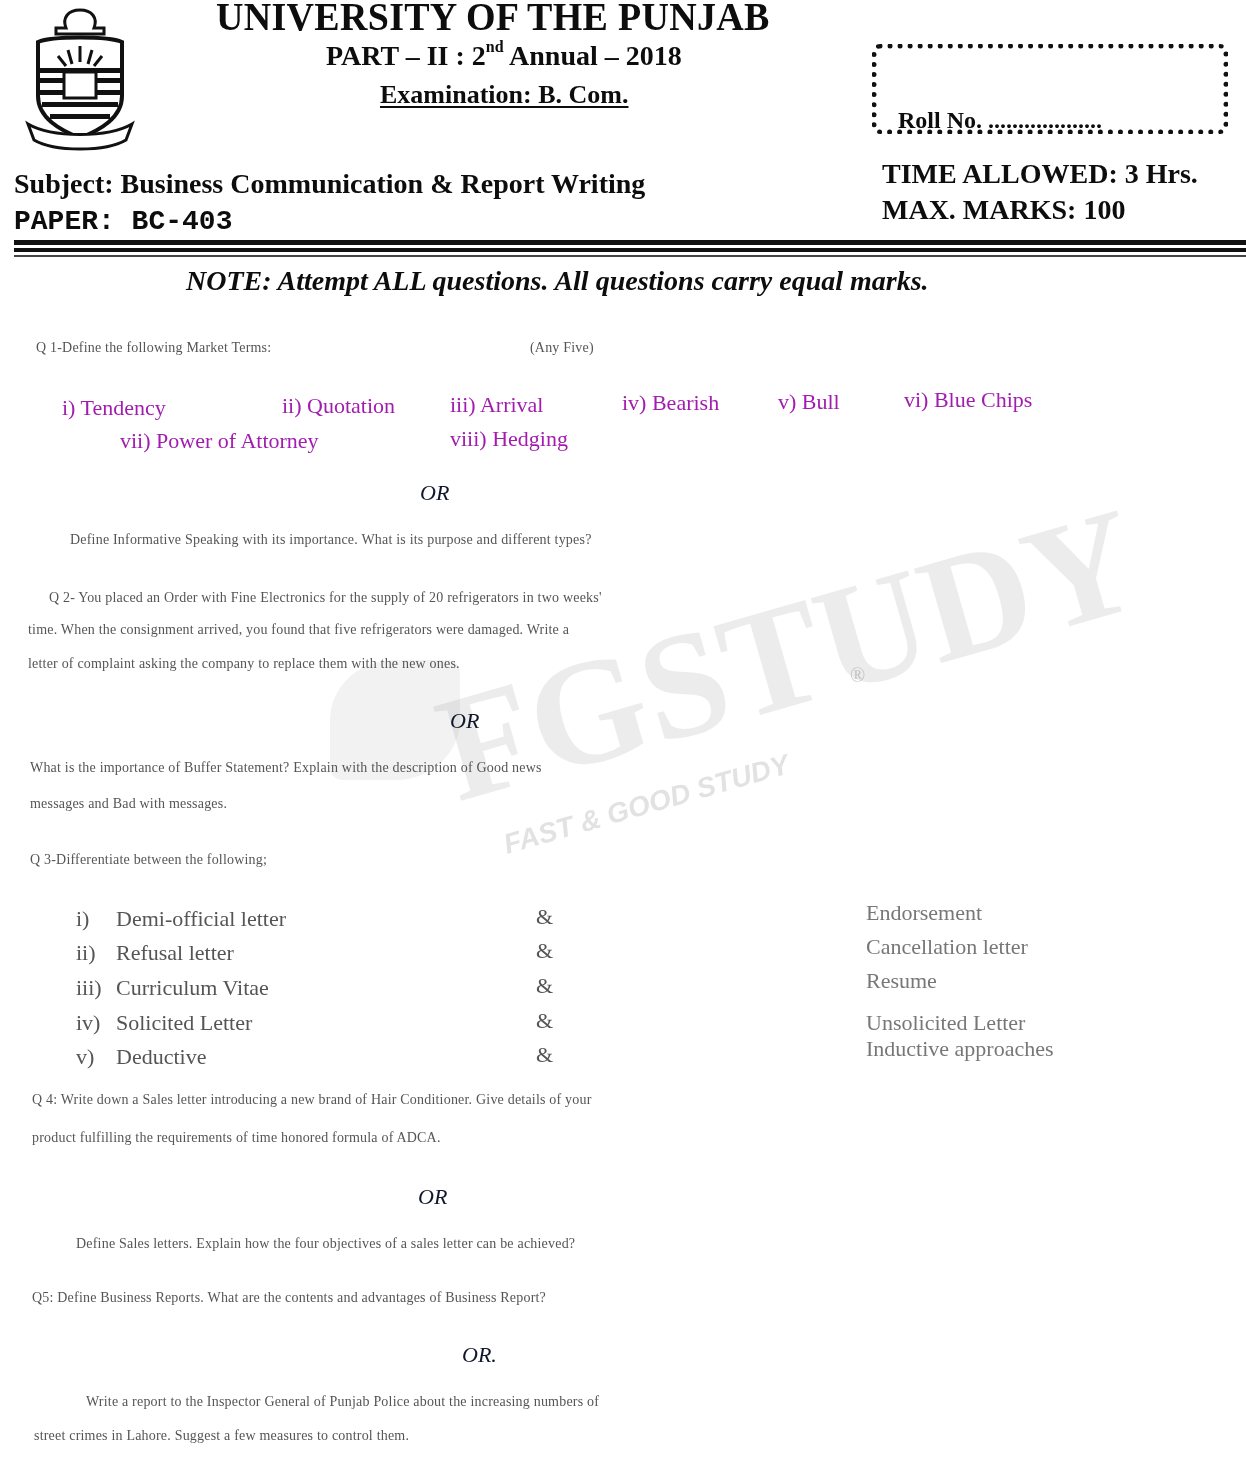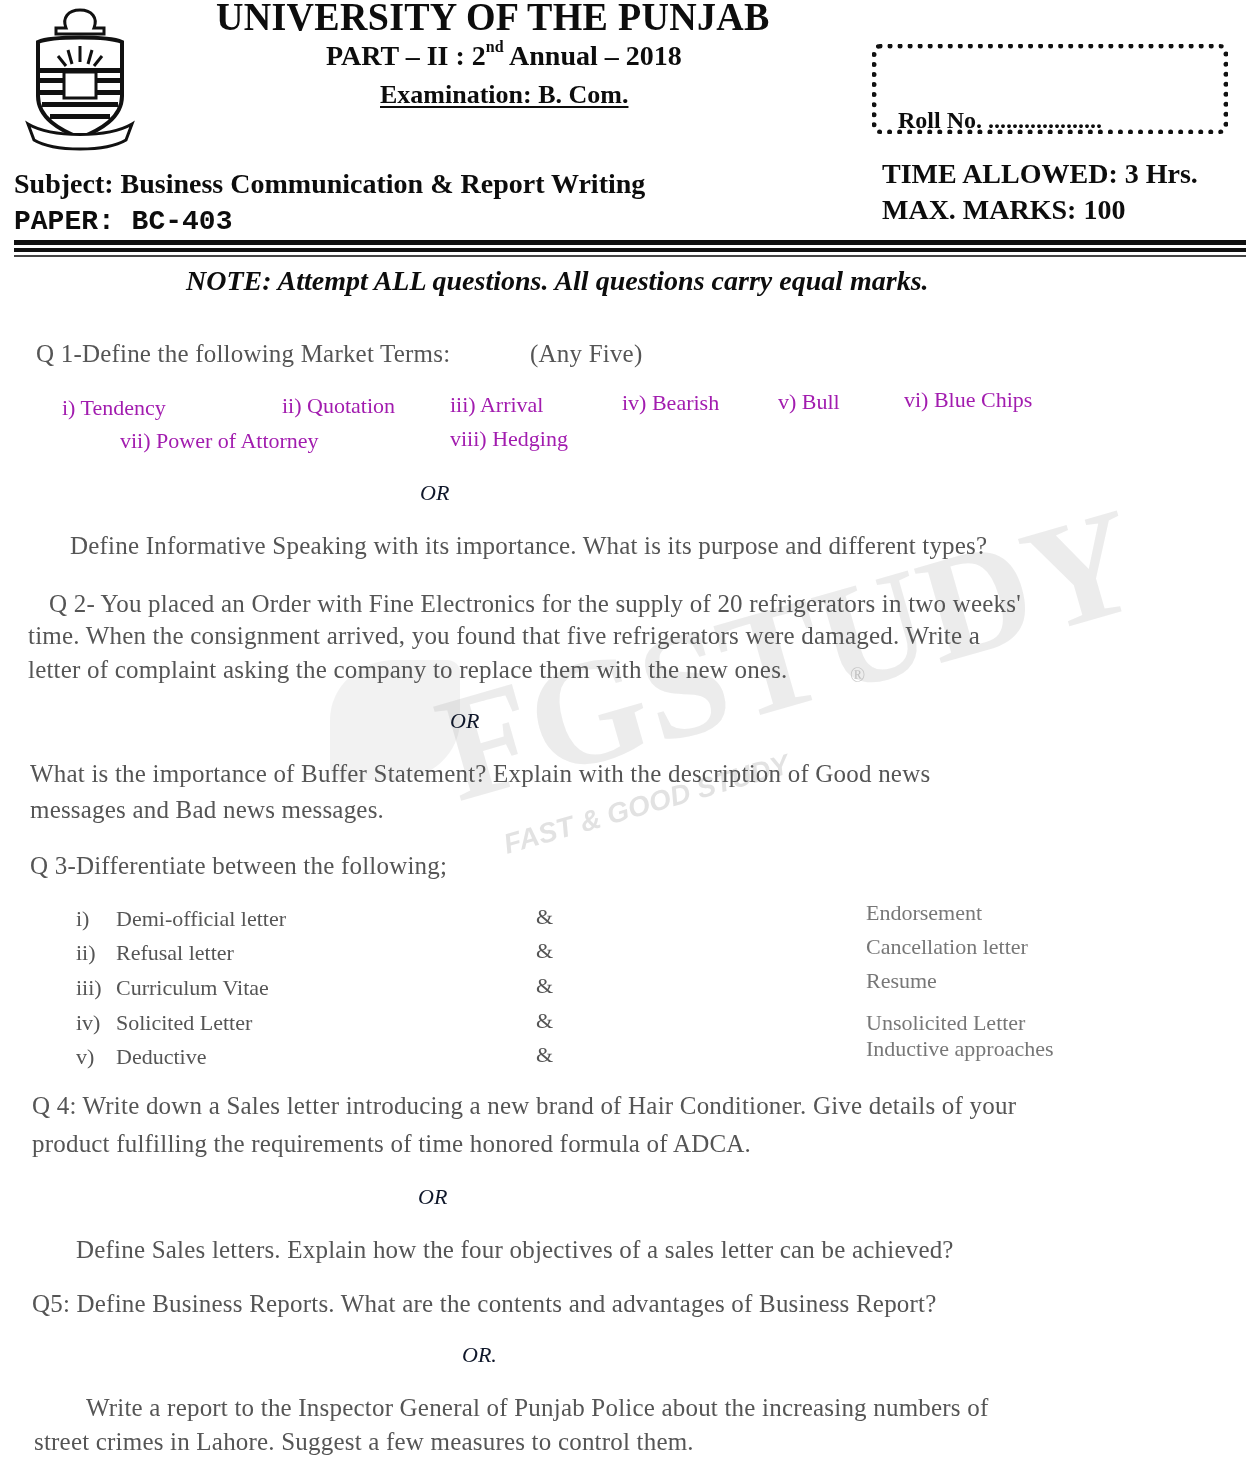--- a/index.html
+++ b/index.html
@@ -11,21 +11,21 @@
   .part sup { font-size: 16px; vertical-align: top; position: relative; top: -2px; }
   .exam { left: 380px; top: 80px; font-size: 26px; text-decoration: underline; text-decoration-thickness: 2px; text-underline-offset: 3px; }
   .subj { left: 14px; top: 168px; font-size: 28px; }
   .paper { left: 14px; top: 206px; font-size: 28px; font-family: Liberation Mono, monospace; }
   .time { left: 882px; top: 158px; font-size: 28px; }
   .marks { left: 882px; top: 194px; font-size: 28px; }
   .roll-box { left: 872px; top: 44px; width: 356px; height: 90px; border: 5px dotted #111; border-radius: 8px; box-sizing: border-box; }
   .roll { left: 898px; top: 107px; font-size: 24px; font-weight: bold; white-space: nowrap; }
   .rule { left: 14px; right: 0; height: 4px; background: #111; }
   .note { left: 186px; top: 265px; font-size: 28px; font-weight: bold; font-style: italic; white-space: nowrap; color: #0d0d0d; }
-  .q { font-family: "Liberation Serif", serif; color: #555; font-size: 25px; white-space: nowrap; font-weight: normal; letter-spacing: 0.2px; }
+  .q { font-family: "Liberation Serif", serif; color: #555; font-size: 14px; white-space: nowrap; font-weight: normal; letter-spacing: 0.2px; }
   .or { color: #0f172a; font-size: 22px; font-style: italic; }
   .term { color: #a21caf; font-size: 22px; white-space: nowrap; }
   .diff { color: #555; font-size: 22px; white-space: nowrap; }
   .diff-right { color: #777; }
   .wm-big { left: 420px; top: 670px; font-size: 150px; font-weight: bold; color: rgba(150,150,150,0.18); transform: rotate(-16deg); transform-origin: left top; font-family: "Liberation Serif", serif; white-space: nowrap; }
   .wm-small { left: 500px; top: 830px; font-size: 28px; font-weight: bold; font-style: italic; color: rgba(150,150,150,0.28); transform: rotate(-16deg); transform-origin: left top; font-family: "Liberation Sans", sans-serif; white-space: nowrap; }
   .wm-reg { left: 850px; top: 664px; font-size: 20px; color: rgba(150,150,150,0.5); }
   .wm-leaf { left: 330px; top: 660px; width: 130px; height: 120px; border-radius: 50% 10% 50% 10%; background: rgba(170,170,170,0.15); }
 </style>
 </head>
@@ -88,21 +88,21 @@
 <div class="abs term" style="left:120px; top:428px;">vii) Power of Attorney</div>
 <div class="abs term" style="left:450px; top:426px;">viii) Hedging</div>
 <div class="abs or" style="left:420px; top:480px;">OR</div>
 <div class="abs q" style="left:70px; top:532px;">Define Informative Speaking with its importance. What is its purpose and different types?</div>
 
 <div class="abs q" style="left:28px; top:590px;margin-left:21px;">Q 2- You placed an Order with Fine Electronics for the supply of 20 refrigerators in two weeks'</div>
 <div class="abs q" style="left:28px; top:622px;">time. When the consignment arrived, you found that five refrigerators were damaged. Write a</div>
 <div class="abs q" style="left:28px; top:656px;">letter of complaint asking the company to replace them with the new ones.</div>
 <div class="abs or" style="left:450px; top:708px;">OR</div>
 <div class="abs q" style="left:30px; top:760px;">What is the importance of Buffer Statement? Explain with the description of Good news</div>
-<div class="abs q" style="left:30px; top:796px;">messages and Bad news messages.</div>
+<div class="abs q" style="left:30px; top:796px;">messages and Bad with messages.</div>
 
 <div class="abs q" style="left:30px; top:852px;">Q 3-Differentiate between the following;</div>
 
 <div class="abs diff" style="left:76px; top:906px;">i)</div>
 <div class="abs diff" style="left:116px; top:906px;">Demi-official letter</div>
 <div class="abs diff" style="left:536px; top:904px;">&amp;</div>
 <div class="abs diff diff-right" style="left:866px; top:900px;">Endorsement</div>
 
 <div class="abs diff" style="left:76px; top:940px;">ii)</div>
 <div class="abs diff" style="left:116px; top:940px;">Refusal letter</div>

